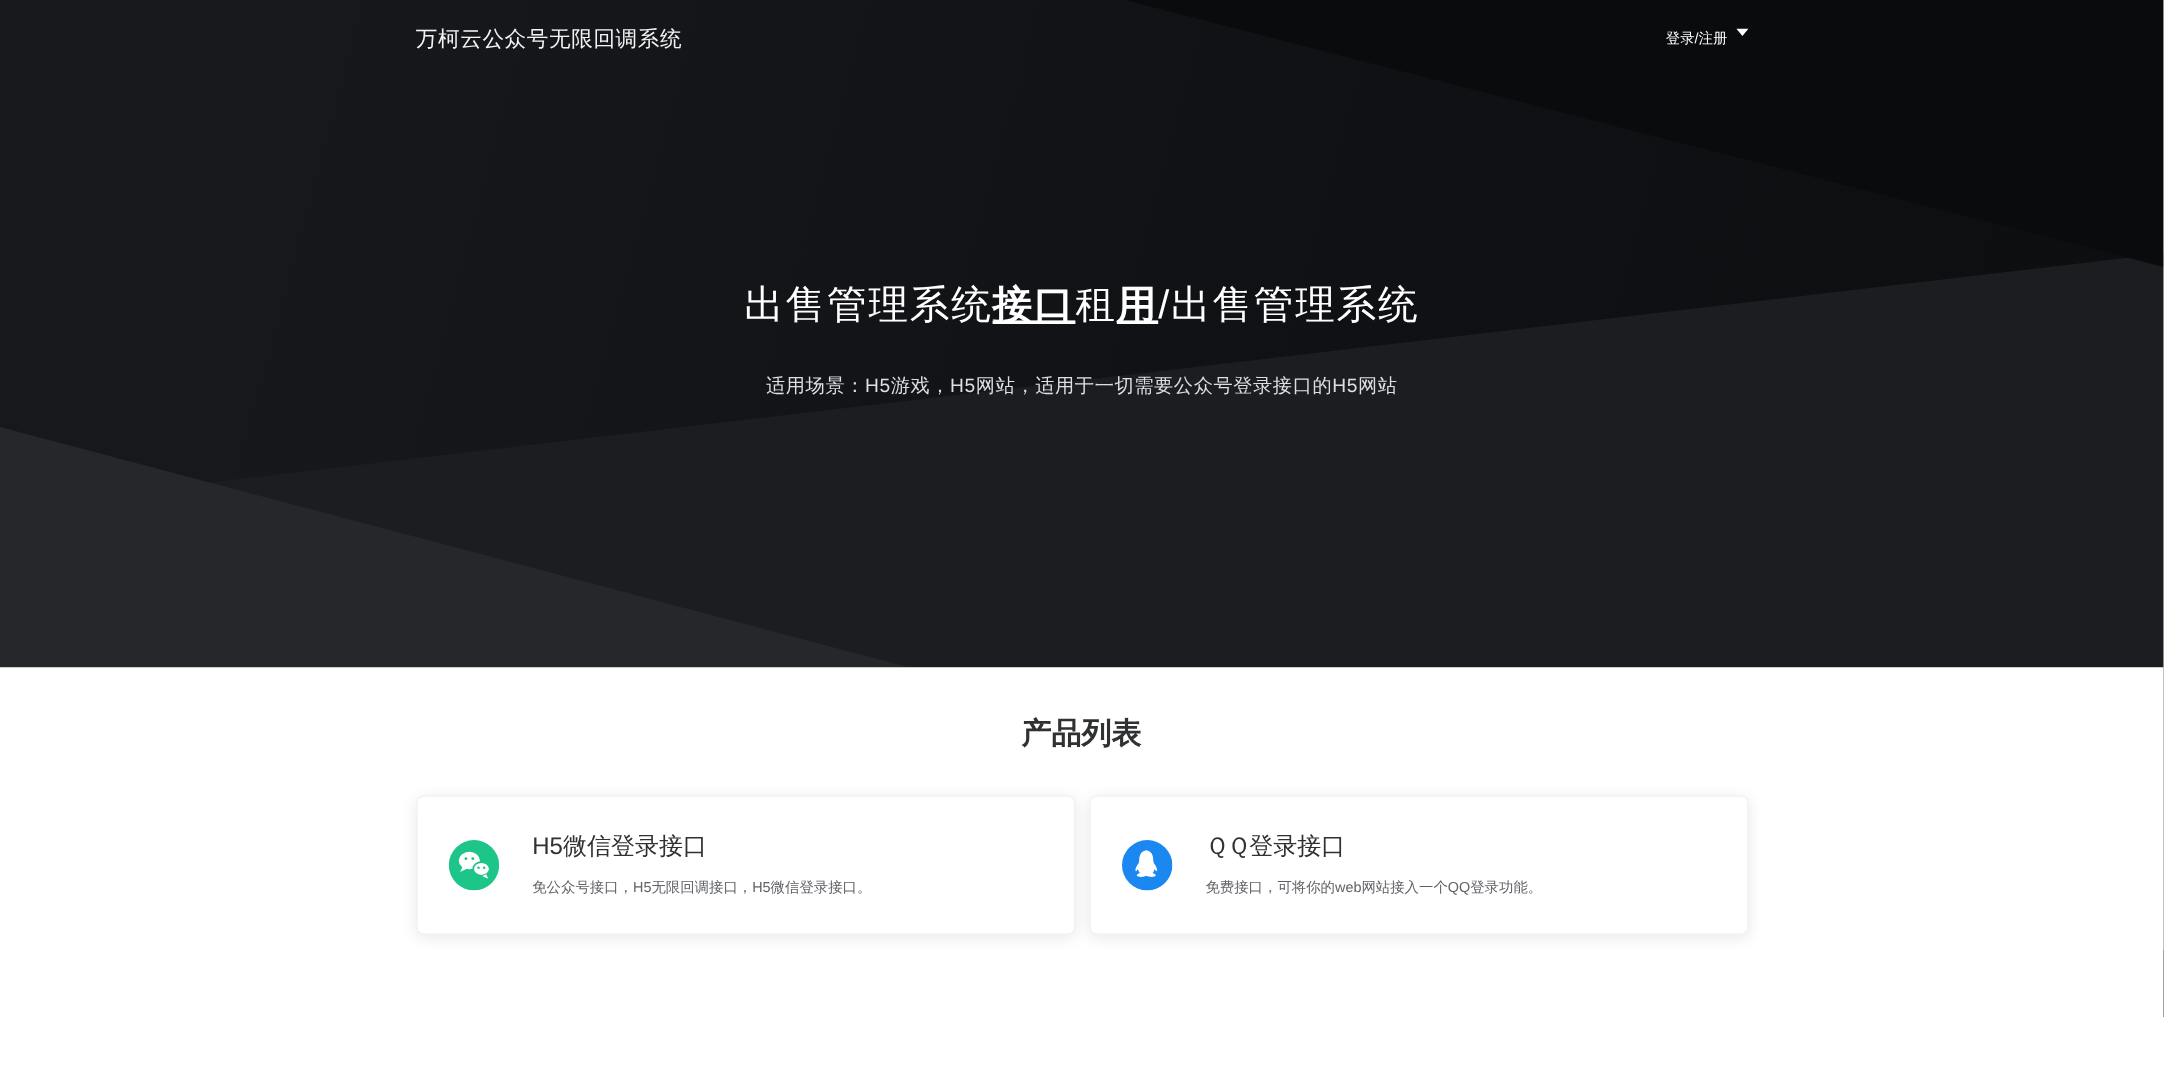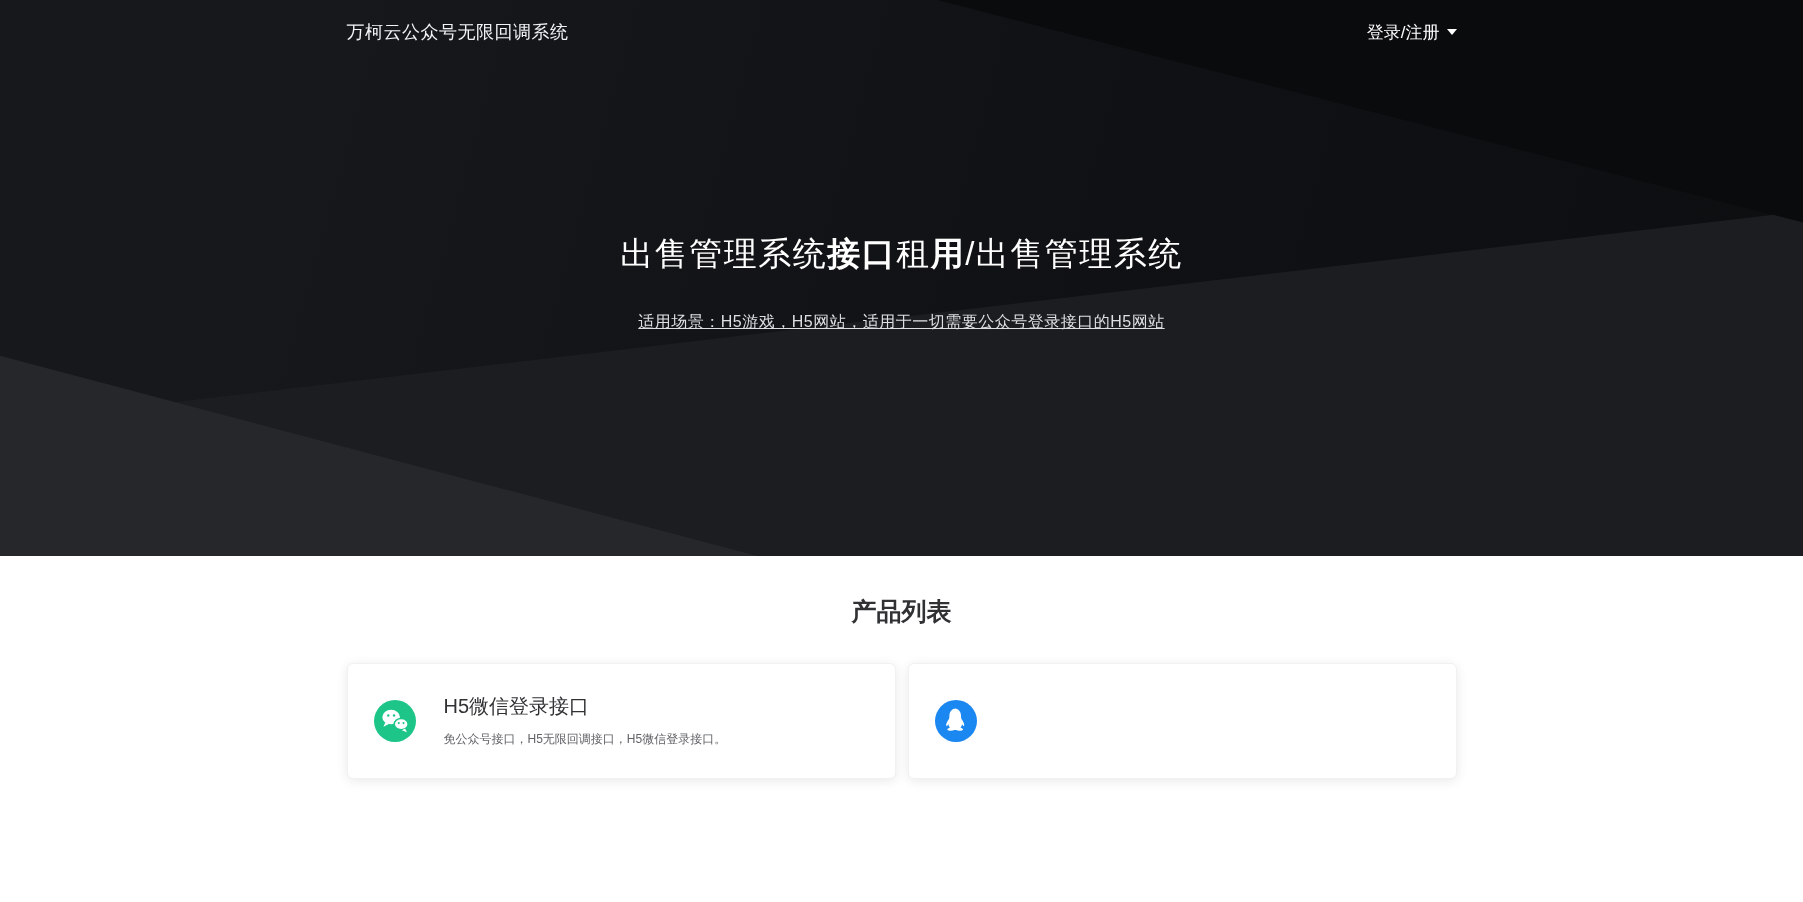--- a/index.html
+++ b/index.html
@@ -51,24 +51,24 @@
   }
   .brand {
     color: #f2f3f5;
     font-size: 18px;
     letter-spacing: 0.5px;
     text-decoration: none;
     cursor: pointer;
   }
   .auth-menu {
     display: flex;
-    align-items: center;
+    align-items: flex-start;
     gap: 7px;
     color: #ffffff;
-    font-size: 17px;
+    font-size: 12px;
     cursor: pointer;
   }
   .caret-down {
     width: 0; height: 0;
     border-left: 5px solid transparent;
     border-right: 5px solid transparent;
     border-top: 6px solid #ffffff;
     display: inline-block;
   }
   .hero-content {
@@ -77,27 +77,26 @@
     text-align: center;
     padding-top: 188px;
   }
   .hero-title {
     color: #ffffff;
     font-size: 33px;
     font-weight: 500;
     letter-spacing: 1.5px;
     line-height: 44px;
   }
-  .hero-title b { font-weight: 800; }
+  .hero-title b { font-weight: 800; text-decoration: underline; }
   .hero-subtitle {
     margin-top: 36px;
     color: #dddfe2;
     font-size: 16px;
     letter-spacing: 0.5px;
-    text-decoration: underline;
   }
 
   
   .products-heading {
     margin-top: 38px;
     text-align: center;
     font-size: 25px;
     font-weight: 700;
     color: #303133;
     line-height: 34px;
@@ -195,20 +194,24 @@
         </div>
       </div>
 
       <div class="product-card">
         <span class="card-icon">
           <svg viewBox="0 0 40 40" xmlns="http://www.w3.org/2000/svg">
             <circle cx="20" cy="20" r="20" fill="#1B87F0"></circle>
             <path fill="#ffffff" d="M20 8.2c-3.9 0-6.3 3-6.3 7.3 0 .9-.1 1.9-.4 2.7-1.1 1.5-2.7 4-2.7 5.7 0 .9.5 1.1 1 .6.3-.3.7-.9 1-1.5.3 1.2.8 2.3 1.6 3.1-1.2.4-2.5 1.2-2.5 1.9 0 .9 1.8 1.3 3.5 1.3 1.1 0 2.4-.2 3.3-.7h1.5c.9.5 2.2.7 3.3.7 1.7 0 3.5-.4 3.5-1.3 0-.7-1.3-1.5-2.5-1.9.8-.8 1.3-1.9 1.6-3.1.3.6.7 1.2 1 1.5.5.5 1 .3 1-.6 0-1.7-1.6-4.2-2.7-5.7-.3-.8-.4-1.8-.4-2.7 0-4.3-2.4-7.3-6.3-7.3z"></path>
           </svg>
         </span>
+        <div>
+          <div class="card-title">ＱＱ登录接口</div>
+          <div class="card-desc">免费接口，可将你的web网站接入一个QQ登录功能。</div>
+        </div>
       </div>
 
     </div>
 
     <div class="container">
       <div class="footer-panel"></div>
     </div>
   </section>
 
 </div>

